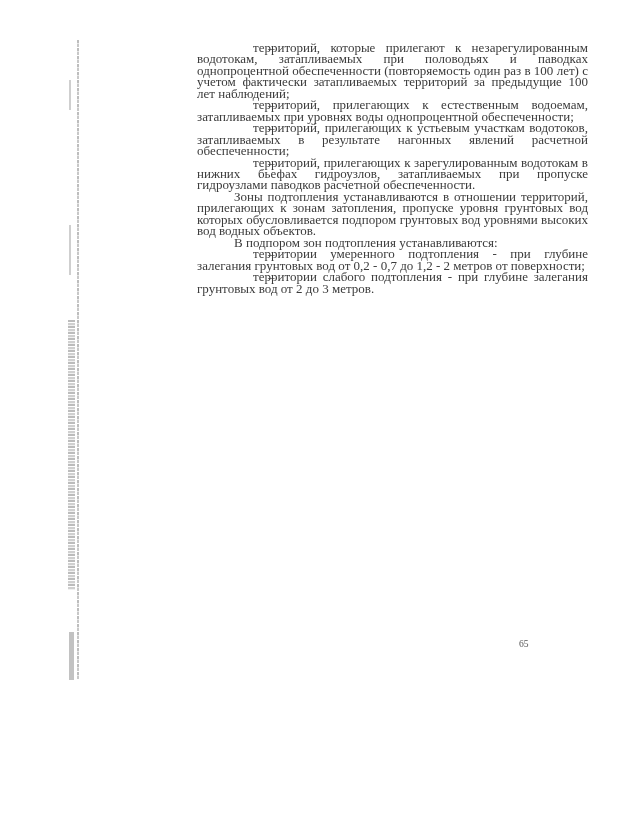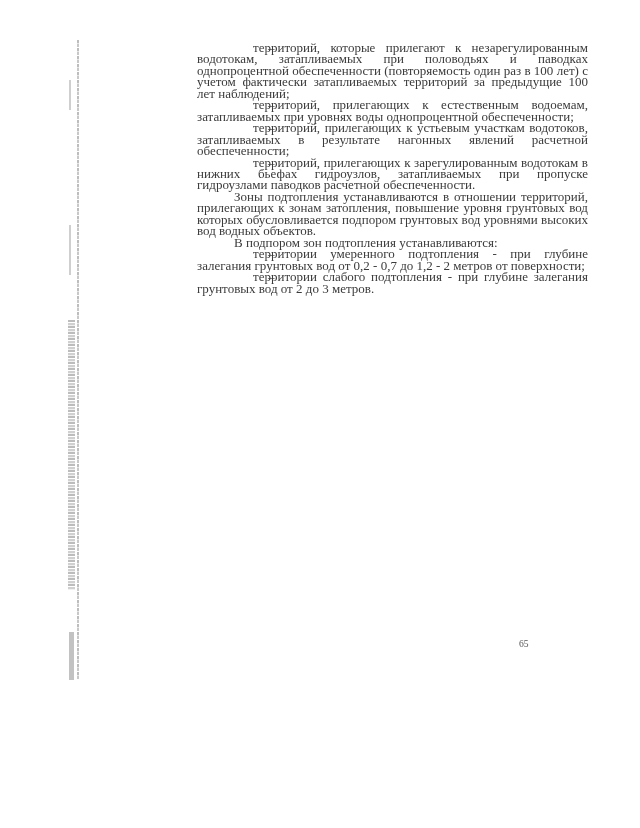--- a/index.html
+++ b/index.html
@@ -79,20 +79,20 @@
   <div class="scan-edge edge-a"></div>
   <div class="scan-edge edge-b"></div>
   <div class="scan-edge edge-c"></div>
   <div class="scan-edge edge-d"></div>
 
   <div class="text-block">
     <p class="para"><span class="dash">–</span><span>территорий, которые прилегают к незарегулированным водотокам, затапливаемых при половодьях и паводках однопроцентной обеспеченности (повторяемость один раз в 100 лет) с учетом фактически затапливаемых территорий за предыдущие 100 лет наблюдений;</span></p>
     <p class="para"><span class="dash">–</span><span>территорий, прилегающих к естественным водоемам, затапливаемых при уровнях воды однопроцентной обеспеченности;</span></p>
     <p class="para"><span class="dash">–</span><span>территорий, прилегающих к устьевым участкам водотоков, затапливаемых в результате нагонных явлений расчетной обеспеченности;</span></p>
     <p class="para"><span class="dash">–</span><span>территорий, прилегающих к зарегулированным водотокам в нижних бьефах гидроузлов, затапливаемых при пропуске гидроузлами паводков расчетной обеспеченности.</span></p>
-    <p class="para">Зоны подтопления устанавливаются в отношении территорий, прилегающих к зонам затопления, повышение уровня грунтовых вод которых обусловливается подпором грунтовых вод уровнями высоких вод водных объектов.</p>
+    <p class="para">Зоны подтопления устанавливаются в отношении территорий, прилегающих к зонам затопления, пропуске уровня грунтовых вод которых обусловливается подпором грунтовых вод уровнями высоких вод водных объектов.</p>
     <p class="para">В подпором зон подтопления устанавливаются:</p>
     <p class="para"><span class="dash">–</span><span>территории умеренного подтопления - при глубине залегания грунтовых вод от 0,2 - 0,7 до 1,2 - 2 метров от поверхности;</span></p>
     <p class="para"><span class="dash">–</span><span>территории слабого подтопления - при глубине залегания грунтовых вод от 2 до 3 метров.</span></p>
   </div>
 
   <div class="page-number">65</div>
 </div>
 
 </body></html>

